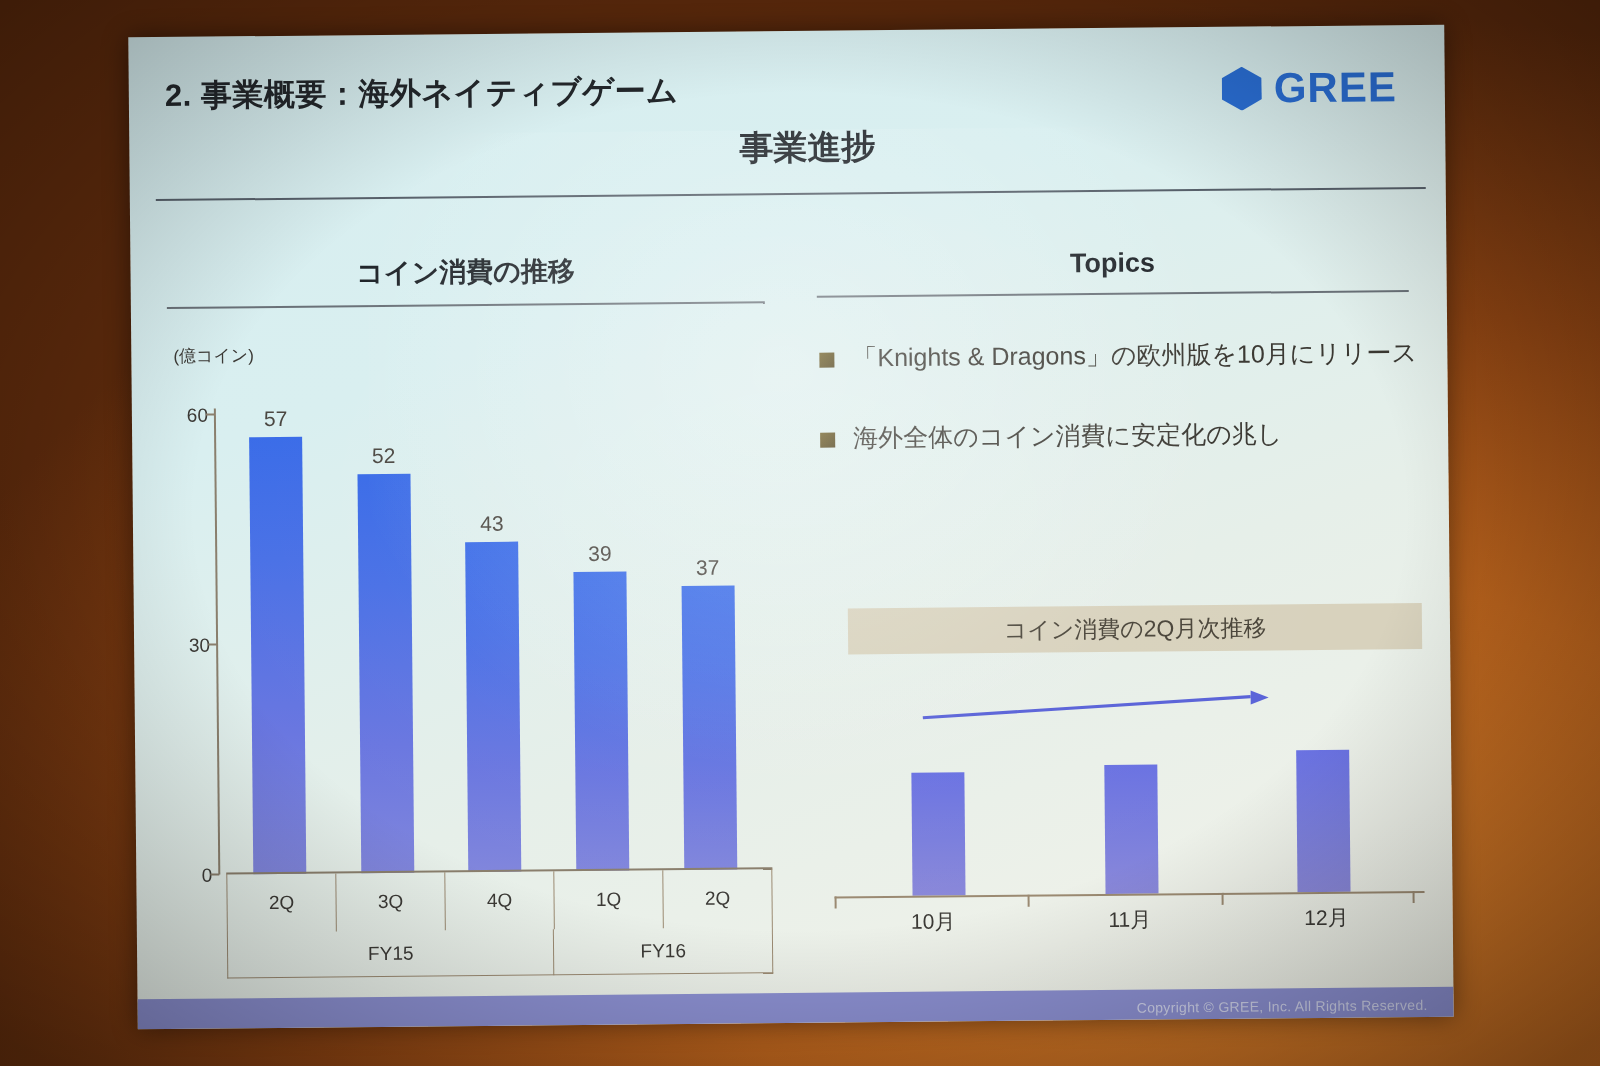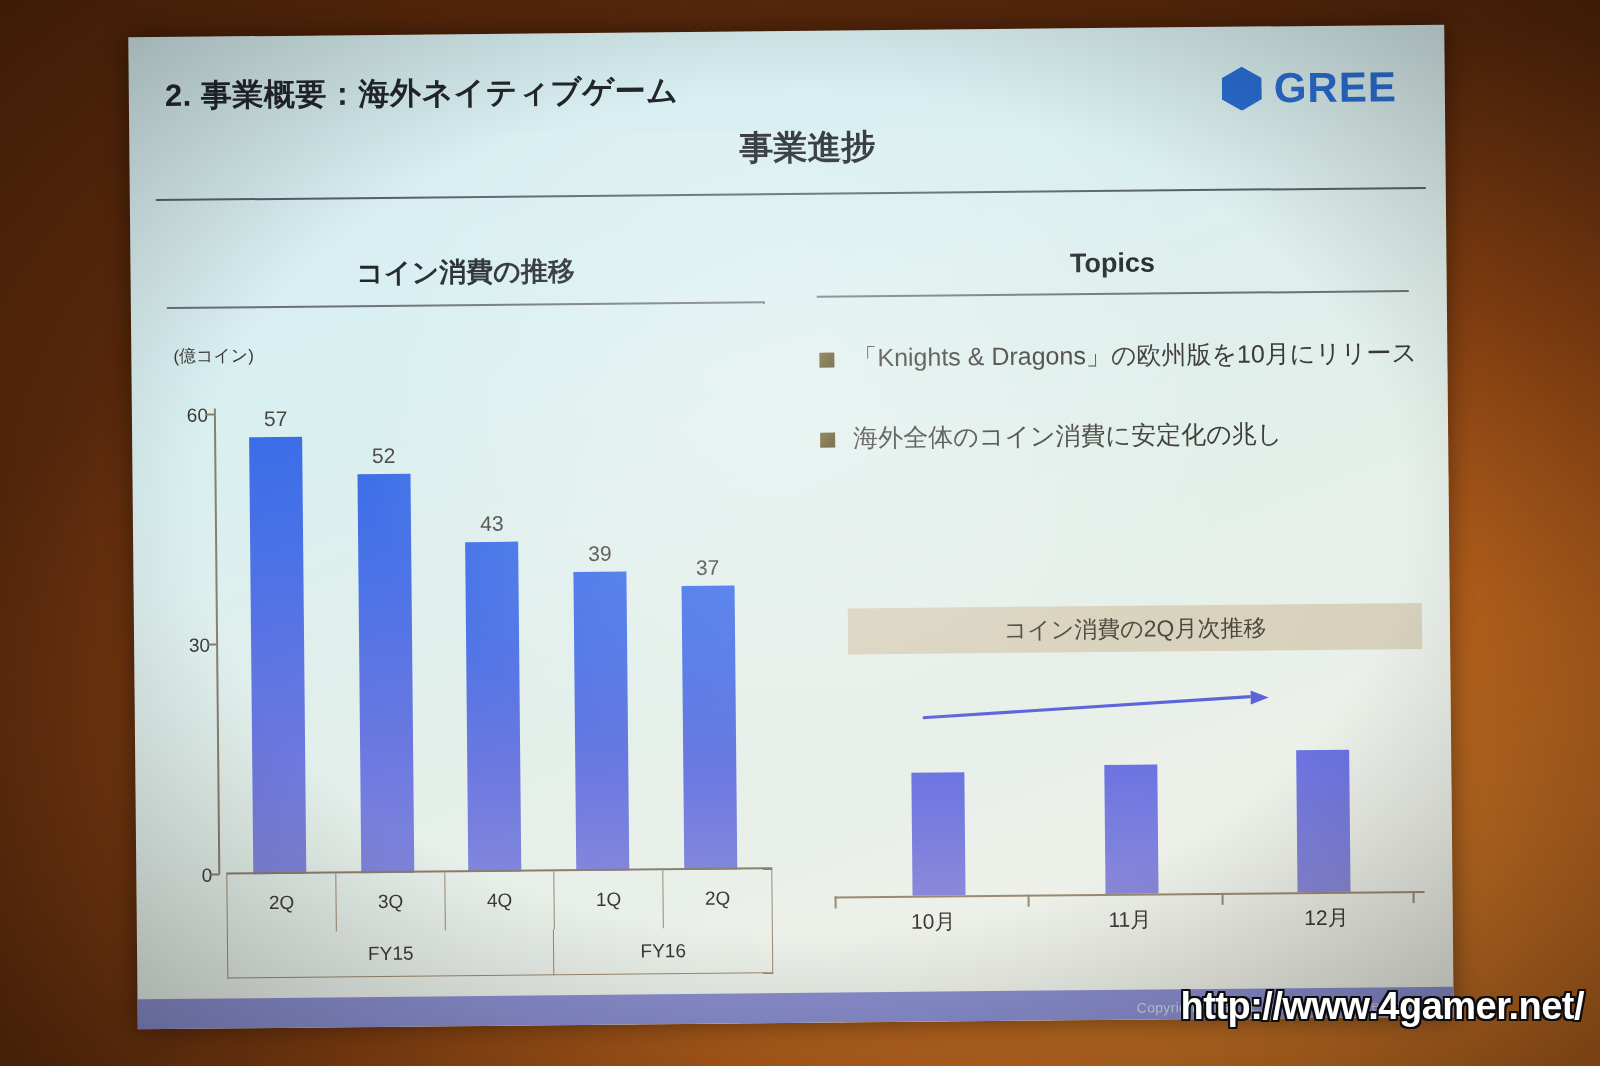--- a/index.html
+++ b/index.html
@@ -492,15 +492,14 @@
             </div>
         </div>
       </div>
 
       <div class="footer-bar"></div>
       <div class="footer-copy">Copyright © GREE, Inc. All Rights Reserved.</div>
 
     </div>
   </div>
 
-  <div class="watermark">http://www.4gamer.net/</div>
 
 </div>
 
 </body></html>

